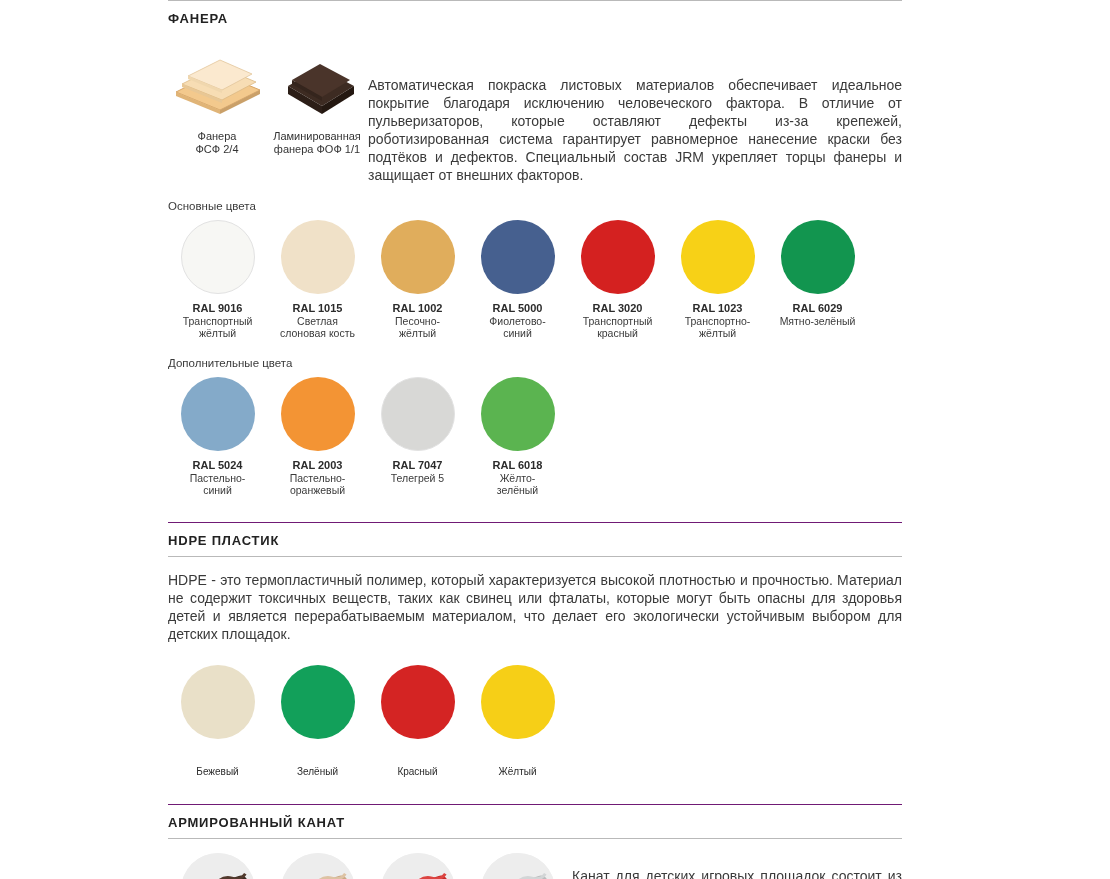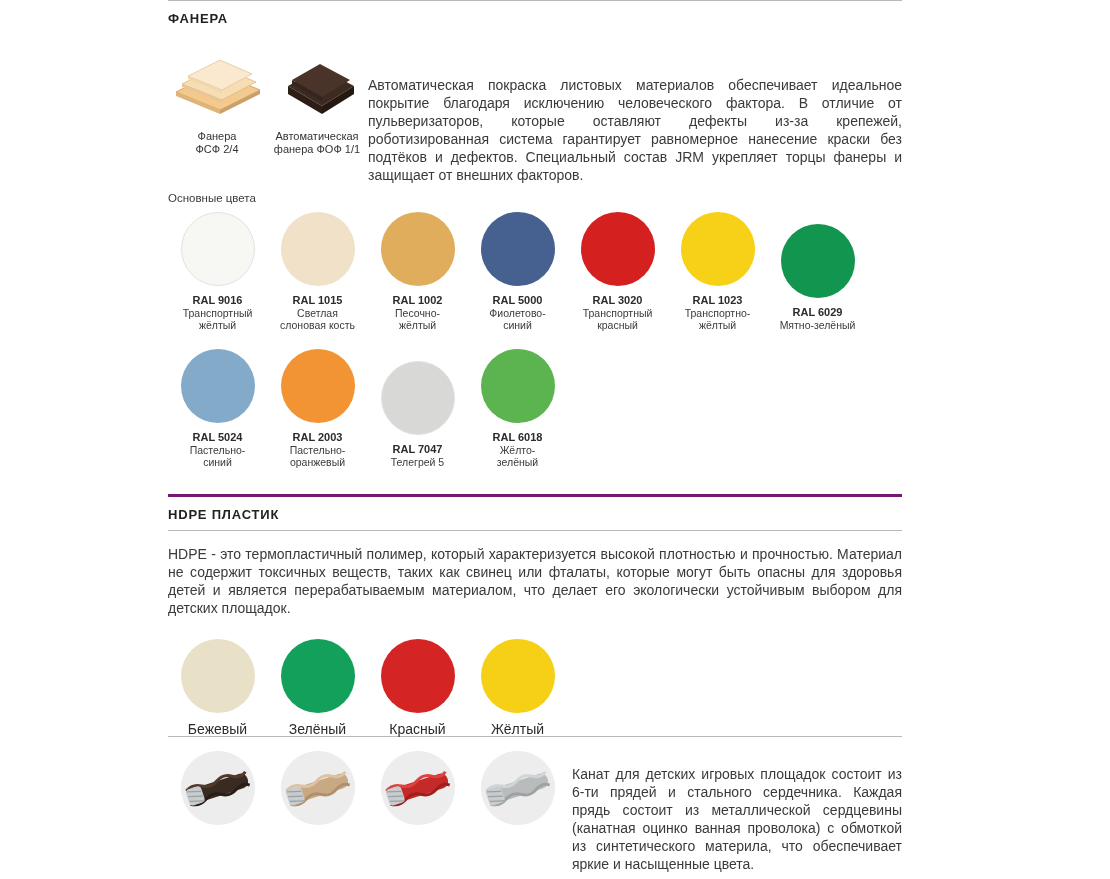--- a/index.html
+++ b/index.html
@@ -26,21 +26,21 @@
     left: 168px;
     top: 0;
     width: 734px;
   }
 
   
   .section-head {
     position: relative;
     margin-top: 0;
     padding-top: 10px;
-    border-top: 3px solid #701a75;
+    border-top: 1px solid #701a75;
   }
   .section-title {
     font-size: 13px;
     font-weight: bold;
     letter-spacing: 0.8px;
     color: #222;
     text-transform: uppercase;
     padding-bottom: 8px;
   }
 
@@ -74,21 +74,20 @@
   }
   .ply-caption {
     font-size: 11px;
     line-height: 13px;
     color: #333;
     margin-top: 6px;
   }
 
   .swatch-row {
     display: flex;
-    align-items: flex-end;
   }
   .swatch-item {
     width: 99px;
     text-align: center;
     margin-right: 1px;
   }
   .circle {
     width: 74px;
     height: 74px;
     border-radius: 50%;
@@ -104,23 +103,23 @@
     color: #2b2b2b;
     margin-top: 8px;
     line-height: 13px;
   }
   .sw-name {
     font-size: 10.5px;
     color: #3a3a3a;
     line-height: 12px;
   }
   .sw-name-only {
-    font-size: 14px;
+    font-size: 10px;
     color: #2b2b2b;
-    margin-top: 10px;
+    margin-top: 26px;
     line-height: 13px;
   }
 
   .rope-row {
     display: flex;
   }
   .rope-item {
     width: 99px;
     text-align: center;
     margin-right: 1px;
@@ -177,33 +176,33 @@
               <g>
                 <polygon points="20,40 52,22 86,40 54,60" fill="#3d2b22"></polygon>
                 <polygon points="20,40 20,48 54,68 54,60" fill="#2c1e17"></polygon>
                 <polygon points="54,60 54,68 86,48 86,40" fill="#241811"></polygon>
                 <polygon points="24,34 52,18 82,34 54,51" fill="#4a342a"></polygon>
                 <polygon points="24,34 24,38 54,55 54,51" fill="#35251d"></polygon>
               </g>
             </svg>
           </div>
           <div class="ply-caption">
-            <span>Автоматическая</span><br>
+            <span>Ламинированная</span><br>
             <span>фанера ФОФ 1/1</span>
           </div>
         </div>
 
       </div>
 
       <div style="flex:1; padding-left:0px; padding-top:30px;">
         <div class="paragraph">Автоматическая покраска листовых материалов обеспечивает идеальное покрытие благодаря исключению человеческого фактора. В отличие от пульверизаторов, которые оставляют дефекты из-за крепежей, роботизированная система гарантирует равномерное нанесение краски без подтёков и дефектов. Специальный состав JRM укрепляет торцы фанеры и защищает от внешних факторов.</div>
       </div>
     </div>
 
-    <div style="margin-top:8px;">
+    <div style="margin-top:16px;">
       <div class="sublabel">Основные цвета</div>
       <div class="swatch-row">
 
         <div class="swatch-item">
           <div class="circle light-border" style="background:#f7f7f4;"></div>
           <div class="sw-code">RAL 9016</div>
           <div class="sw-name">
             <span>Транспортный</span><br>
             <span>жёлтый</span>
           </div>
@@ -259,20 +258,21 @@
           <div class="sw-code">RAL 6029</div>
           <div class="sw-name">
             <span>Мятно-зелёный</span>
           </div>
         </div>
 
       </div>
     </div>
 
     <div style="margin-top:18px;">
+      <div class="sublabel">Дополнительные цвета</div>
       <div class="swatch-row">
 
         <div class="swatch-item">
           <div class="circle" style="background:#84aac9;"></div>
           <div class="sw-code">RAL 5024</div>
           <div class="sw-name">
             <span>Пастельно-</span><br>
             <span>синий</span>
           </div>
         </div>
@@ -327,20 +327,23 @@
         <div class="circle" style="background:#d42423;"></div>
         <div class="sw-name-only">Красный</div>
       </div>
       <div class="swatch-item">
         <div class="circle" style="background:#f6cf17;"></div>
         <div class="sw-name-only">Жёлтый</div>
       </div>
 
     </div>
 
+    <div class="section-head" style="margin-top:26px;">
+      <div class="section-title">АРМИРОВАННЫЙ КАНАТ</div>
+    </div>
     <div style="height:1px; background:#b9b9b9; margin-bottom:14px;"></div>
 
     <div style="display:flex; align-items:flex-start;">
       <div class="rope-row" style="flex:0 0 396px;">
 
         <div class="rope-item">
           <div class="rope-circle">
             <svg width="74" height="74" viewBox="0 0 74 74">
               <circle cx="37" cy="37" r="37" fill="#ededed"></circle>
               <g transform="rotate(-18 37 37)">

